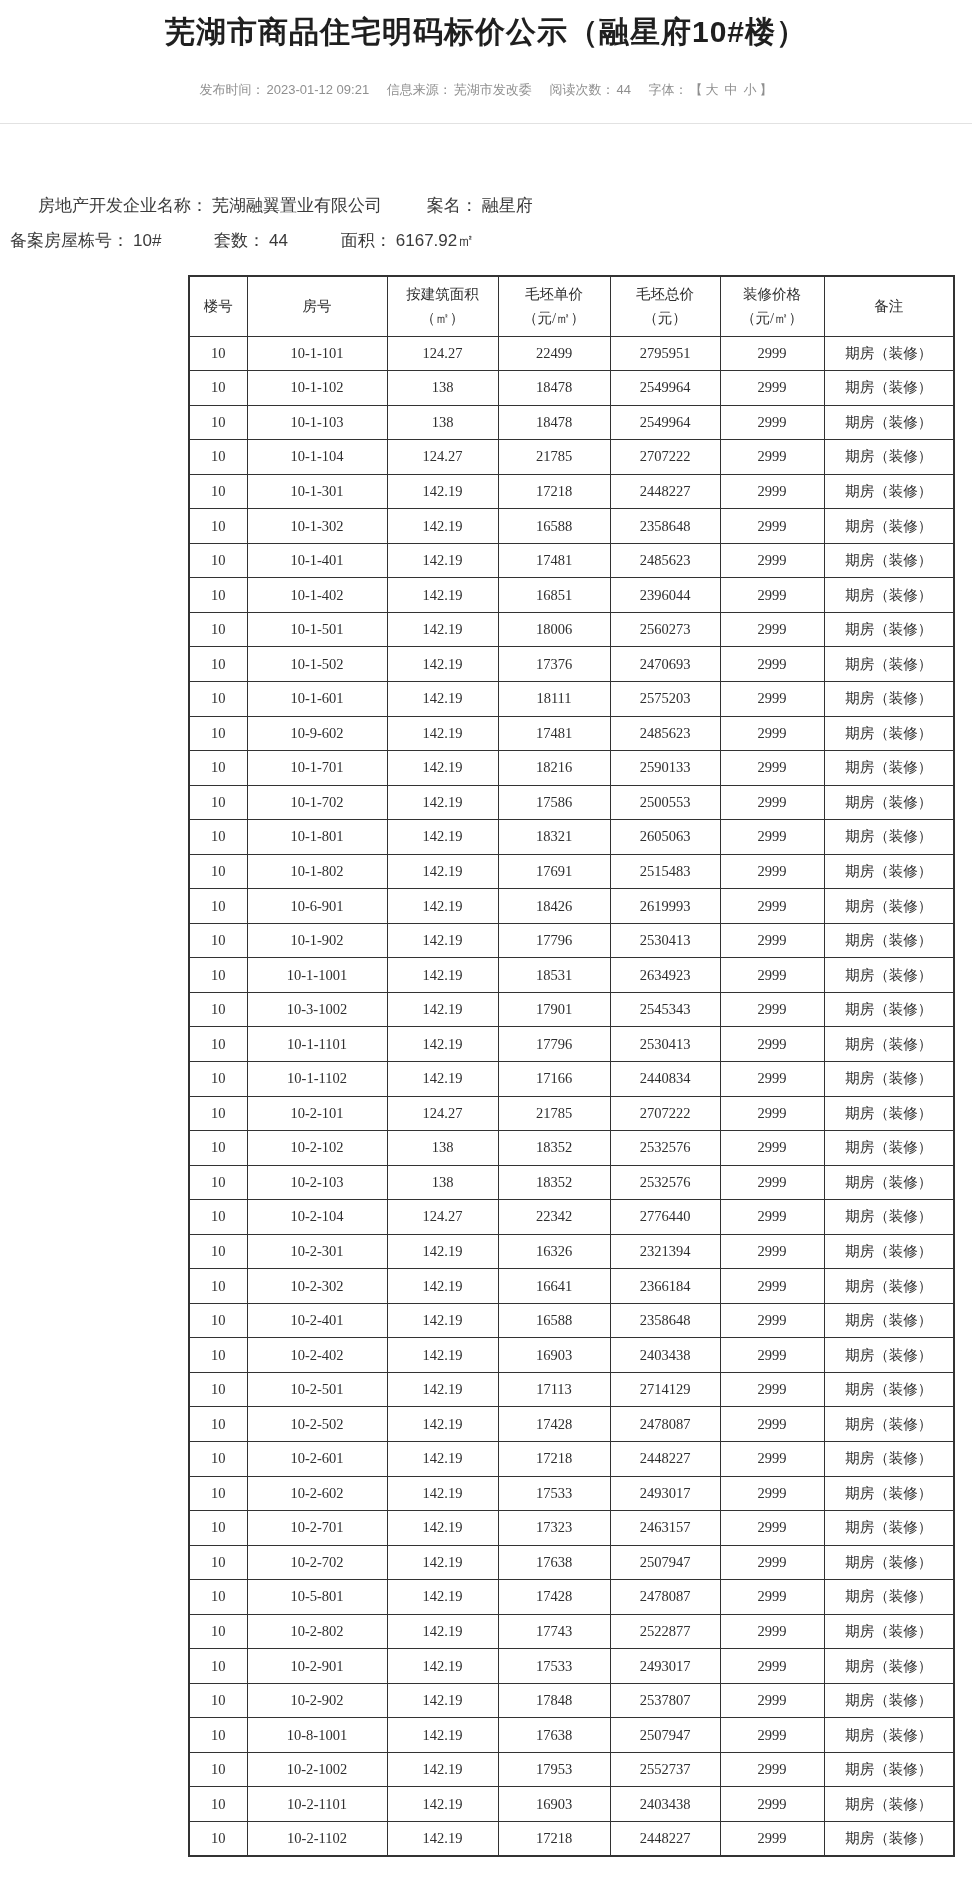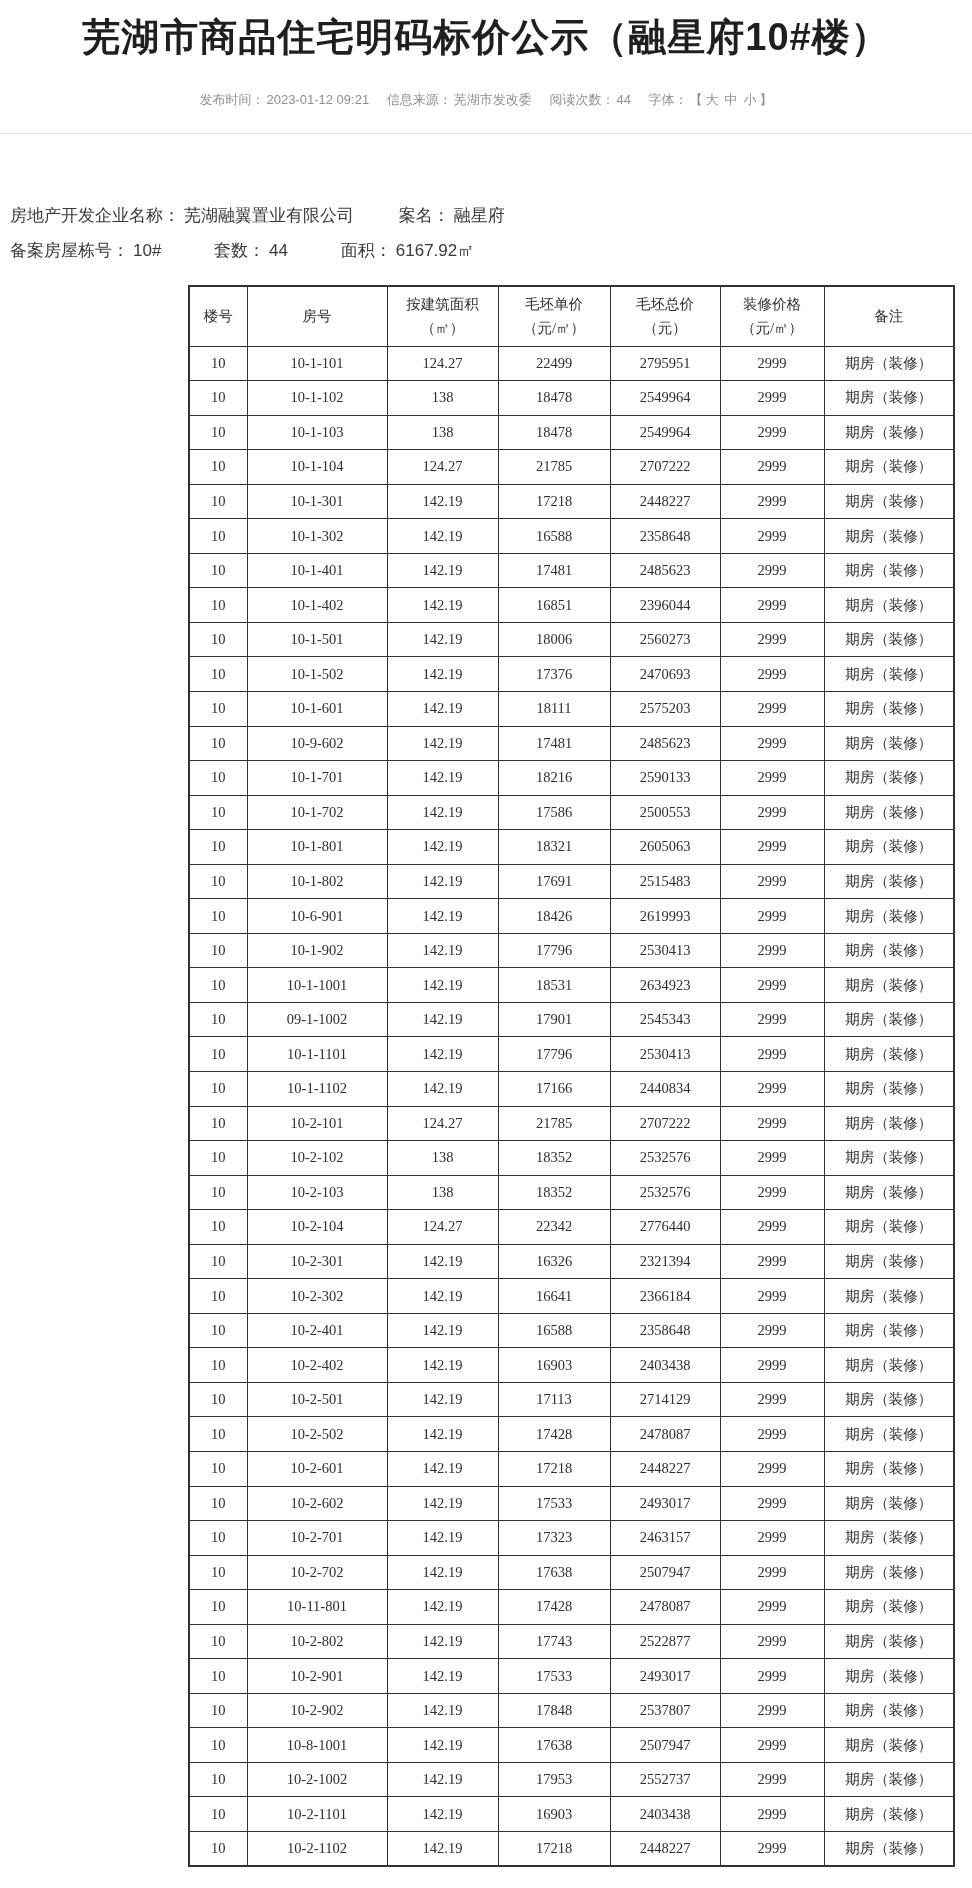--- a/index.html
+++ b/index.html
@@ -8,21 +8,21 @@
     width: 972px;
     height: 1888px;
     font-family: "Liberation Sans", sans-serif;
     color: #333;
     overflow: hidden;
   }
   .page { width: 972px; }
 
   .page-title {
     text-align: center;
-    font-size: 38px;
+    font-size: 30px;
     font-weight: bold;
     color: #1f1f1f;
     padding-top: 12px;
     letter-spacing: 1px;
   }
 
   .meta-bar {
     margin-top: 28px;
     text-align: center;
     font-size: 13px;
@@ -45,21 +45,21 @@
 
   .info-block {
     margin-top: 64px;
     margin-left: 10px;
     font-size: 17px;
     color: #3a3a3a;
   }
   .info-line { line-height: 35px; white-space: nowrap; }
   .info-group { display: inline-block; }
   .gap-lg { margin-right: 48px; }
-  .gap-md { margin-right: 40px; }
+  .gap-md { margin-right: 40px; margin-left: 28px; }
   .info-label { margin-right: 4px; }
 
   .table-wrap { margin-top: 17px; margin-left: 188px; }
   .price-table {
     border-collapse: collapse;
     table-layout: fixed;
     width: 767px;
     font-family: "Liberation Serif", "DejaVu Serif", serif;
     font-size: 14.5px;
     color: #2e2e2e;
@@ -315,21 +315,21 @@
             <td>10</td>
             <td>10-1-1001</td>
             <td>142.19</td>
             <td>18531</td>
             <td>2634923</td>
             <td>2999</td>
             <td>期房（装修）</td>
           </tr>
           <tr>
             <td>10</td>
-            <td>09-1-1002</td>
+            <td>10-3-1002</td>
             <td>142.19</td>
             <td>17901</td>
             <td>2545343</td>
             <td>2999</td>
             <td>期房（装修）</td>
           </tr>
           <tr>
             <td>10</td>
             <td>10-1-1101</td>
             <td>142.19</td>
@@ -468,21 +468,21 @@
             <td>10</td>
             <td>10-2-702</td>
             <td>142.19</td>
             <td>17638</td>
             <td>2507947</td>
             <td>2999</td>
             <td>期房（装修）</td>
           </tr>
           <tr>
             <td>10</td>
-            <td>10-11-801</td>
+            <td>10-5-801</td>
             <td>142.19</td>
             <td>17428</td>
             <td>2478087</td>
             <td>2999</td>
             <td>期房（装修）</td>
           </tr>
           <tr>
             <td>10</td>
             <td>10-2-802</td>
             <td>142.19</td>

